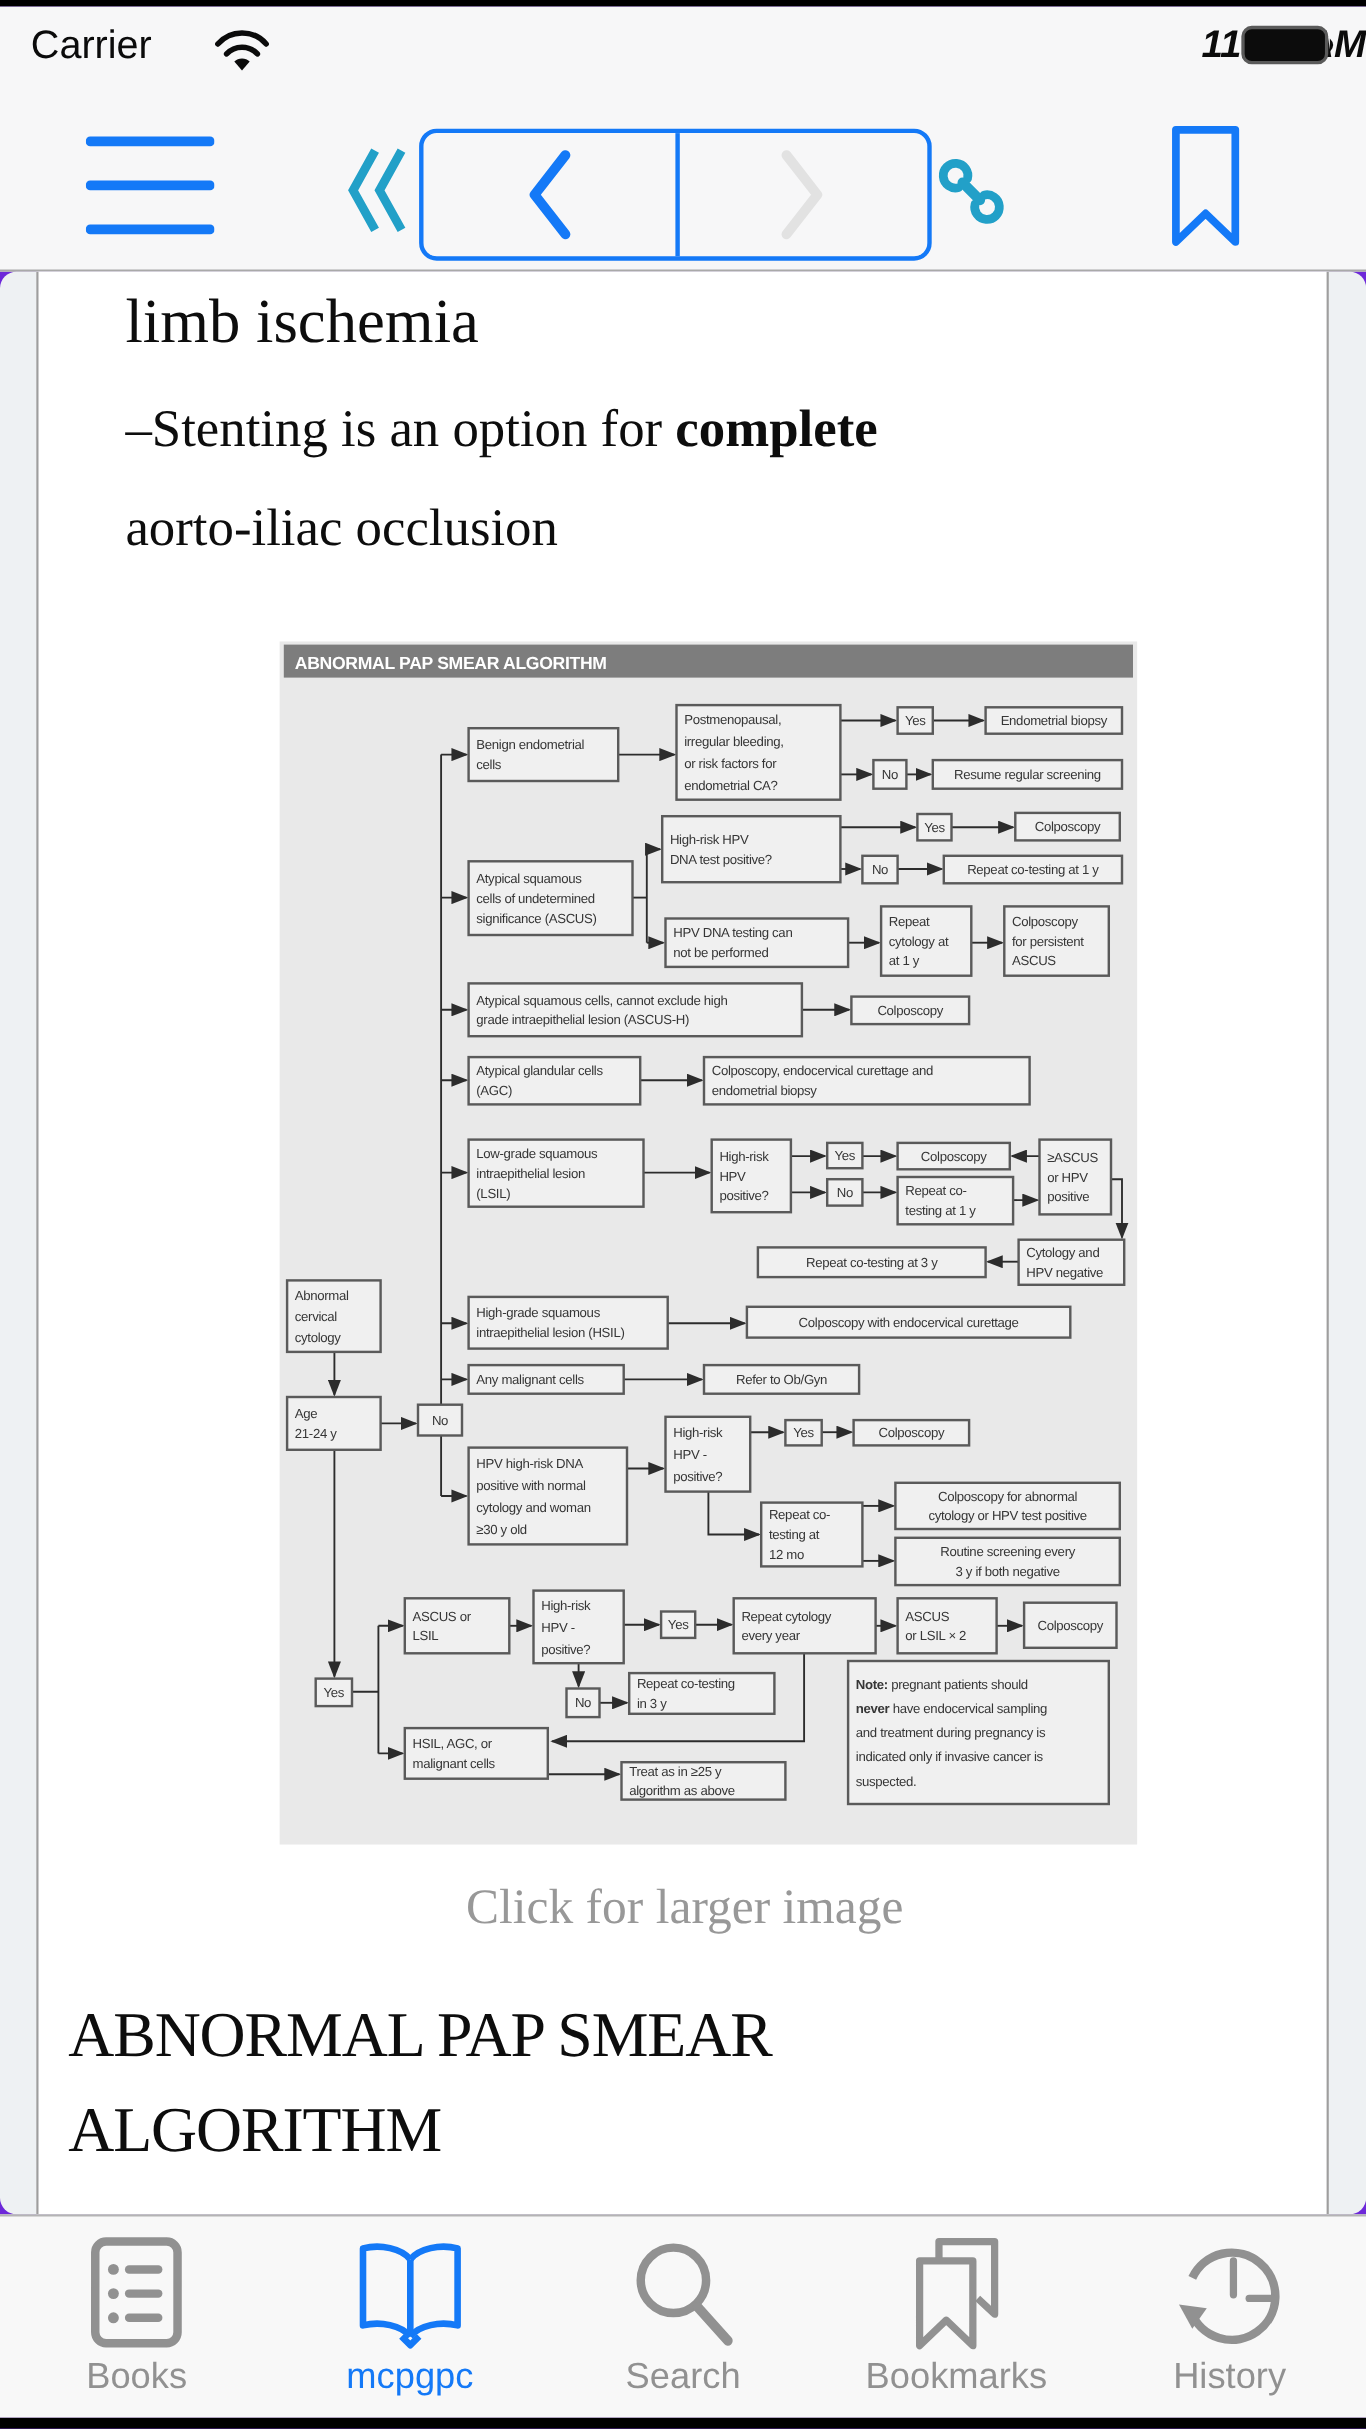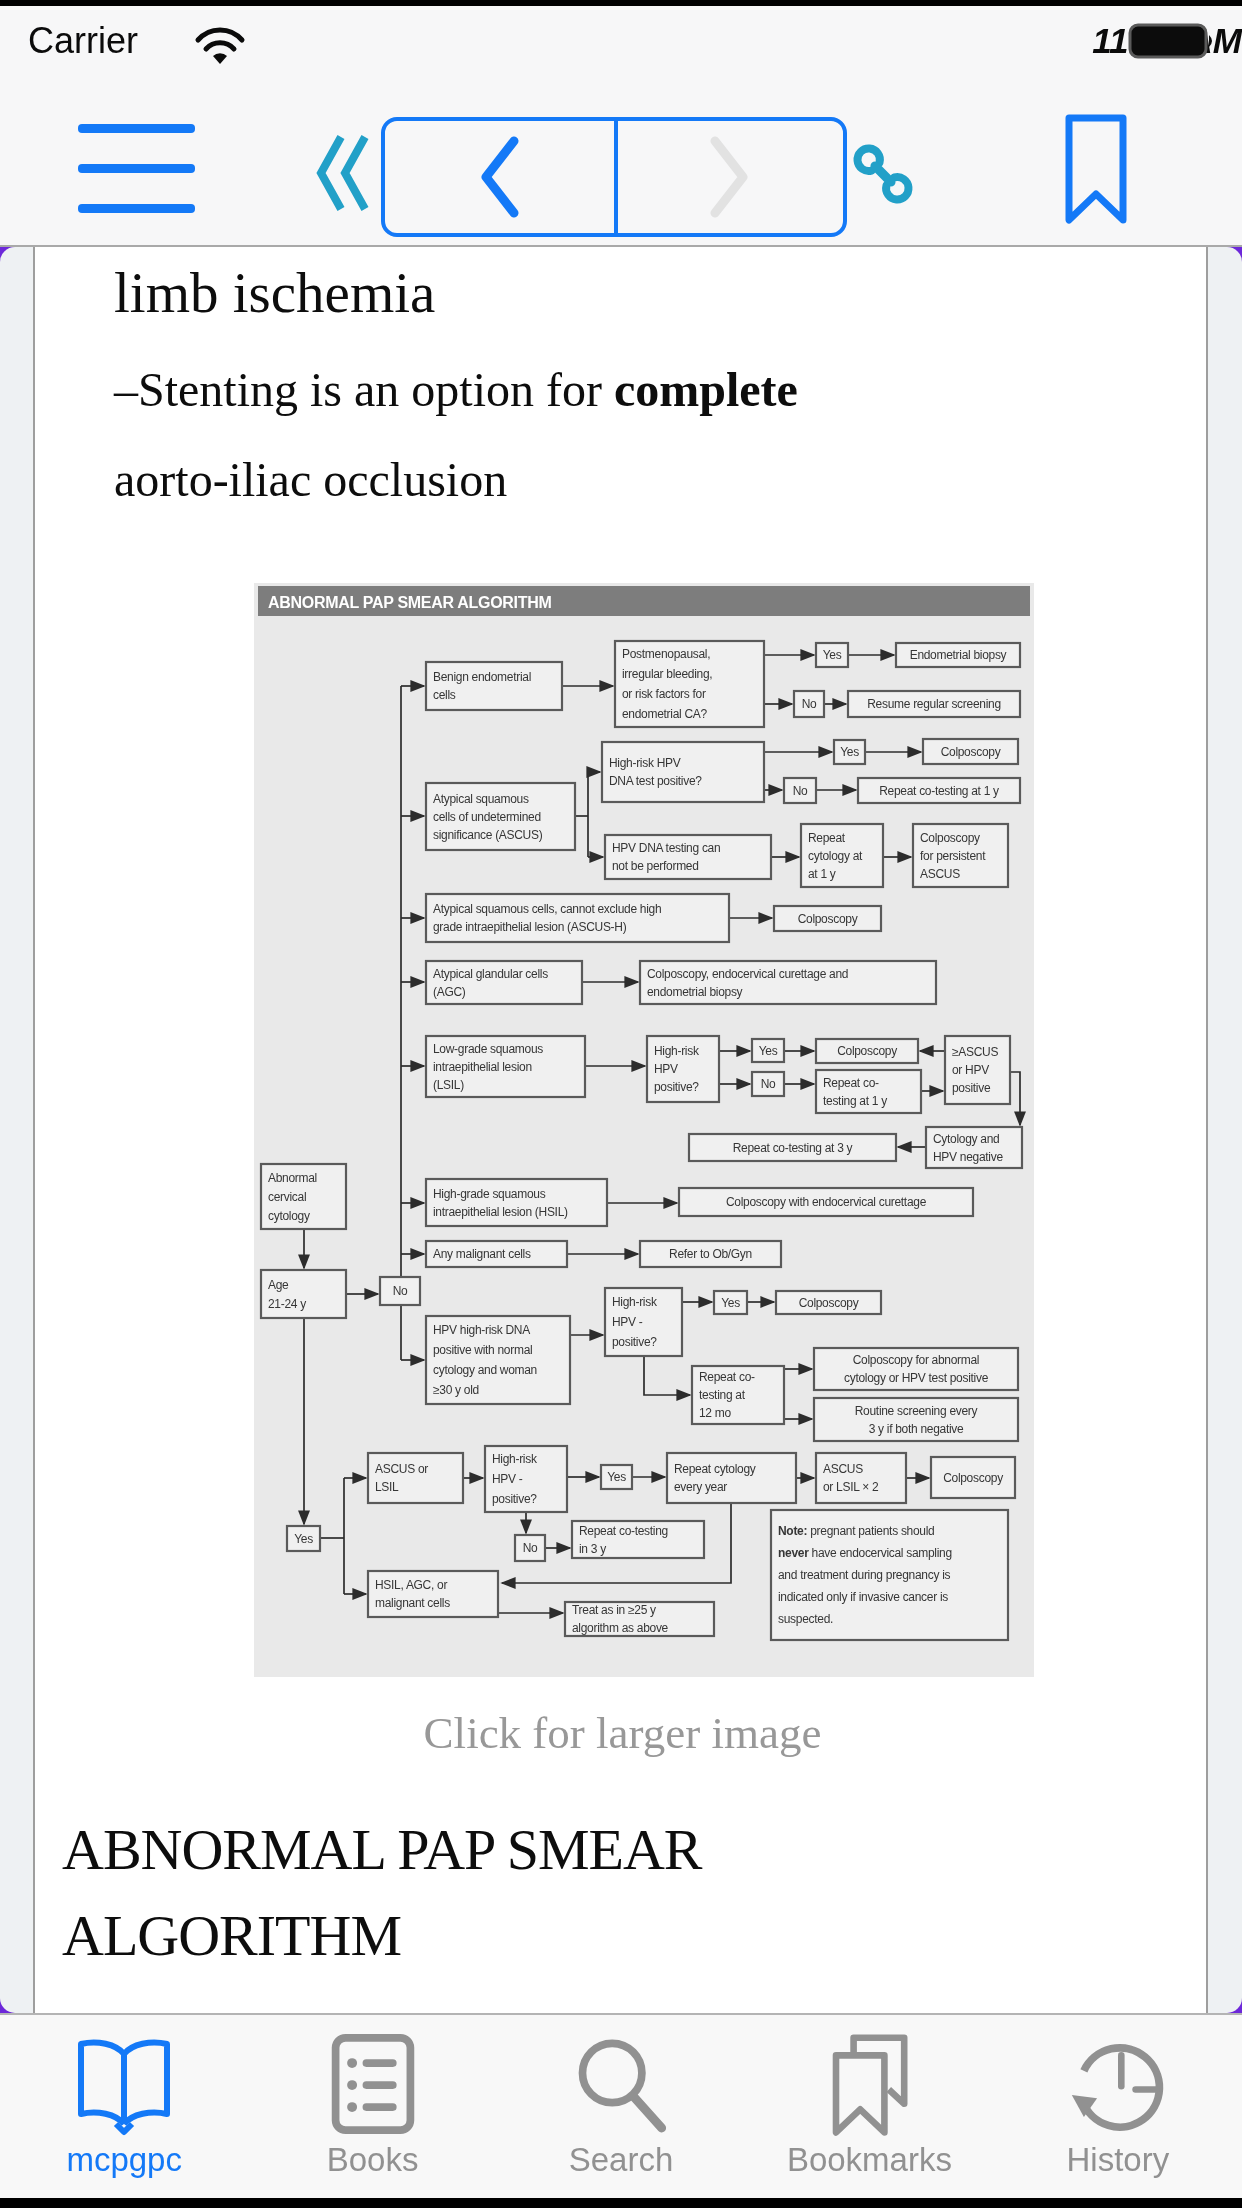--- a/index.html
+++ b/index.html
@@ -335,47 +335,47 @@
             <text x="524" y="1040.2" font-size="12" fill="#363636" text-anchor="start">suspected.</text>
           </svg>
       </div>
 
       <div id="caption" class="abs serif">Click for larger image</div>
       <div id="heading" class="abs serif"><span>ABNORMAL PAP SMEAR</span><br><span>ALGORITHM</span></div>
     </div>
   </div>
 
   <div id="tabbar" class="abs">
-    <div class="tab active">
-      <svg width="110" height="110" viewBox="0 0 110 100">
-        <g fill="none" stroke="currentColor" stroke-width="6" stroke-linejoin="round">
-          <path d="M55,20 C47,10 28,6 12,10 L12,80 C28,76 47,80 55,90"></path>
-          <path d="M55,20 C63,10 82,6 98,10 L98,80 C82,76 63,80 55,90"></path>
-          <path d="M55,20 V90"></path>
-          <path d="M47,90 L55,98 L63,90"></path>
-        </g>
-      </svg>
-      <span class="label">mcpgpc</span>
-    </div>
     <div class="tab">
       <svg width="110" height="110" viewBox="0 0 100 100">
         <rect x="16" y="8" width="68" height="84" rx="9" fill="none" stroke="currentColor" stroke-width="7"></rect>
         <g stroke="currentColor" stroke-width="7" stroke-linecap="round">
           <line x1="44" y1="31" x2="68" y2="31"></line>
             <line x1="44" y1="51" x2="68" y2="51"></line>
             <line x1="44" y1="71" x2="68" y2="71"></line>
         </g>
         <g fill="currentColor">
           <circle cx="31" cy="31" r="4.5"></circle>
             <circle cx="31" cy="51" r="4.5"></circle>
             <circle cx="31" cy="71" r="4.5"></circle>
         </g>
       </svg>
       <span class="label">Books</span>
     </div>
+    <div class="tab active">
+      <svg width="110" height="110" viewBox="0 0 110 100">
+        <g fill="none" stroke="currentColor" stroke-width="6" stroke-linejoin="round">
+          <path d="M55,20 C47,10 28,6 12,10 L12,80 C28,76 47,80 55,90"></path>
+          <path d="M55,20 C63,10 82,6 98,10 L98,80 C82,76 63,80 55,90"></path>
+          <path d="M55,20 V90"></path>
+          <path d="M47,90 L55,98 L63,90"></path>
+        </g>
+      </svg>
+      <span class="label">mcpgpc</span>
+    </div>
     <div class="tab">
       <svg width="110" height="110" viewBox="0 0 100 100">
         <circle cx="42" cy="40" r="27" fill="none" stroke="currentColor" stroke-width="7"></circle>
         <line x1="62" y1="62" x2="87" y2="90" stroke="currentColor" stroke-width="8" stroke-linecap="round"></line>
       </svg>
       <span class="label">Search</span>
     </div>
     <div class="tab">
       <svg width="110" height="110" viewBox="0 0 100 100">
         <g fill="none" stroke="currentColor" stroke-width="6" stroke-linejoin="round">

